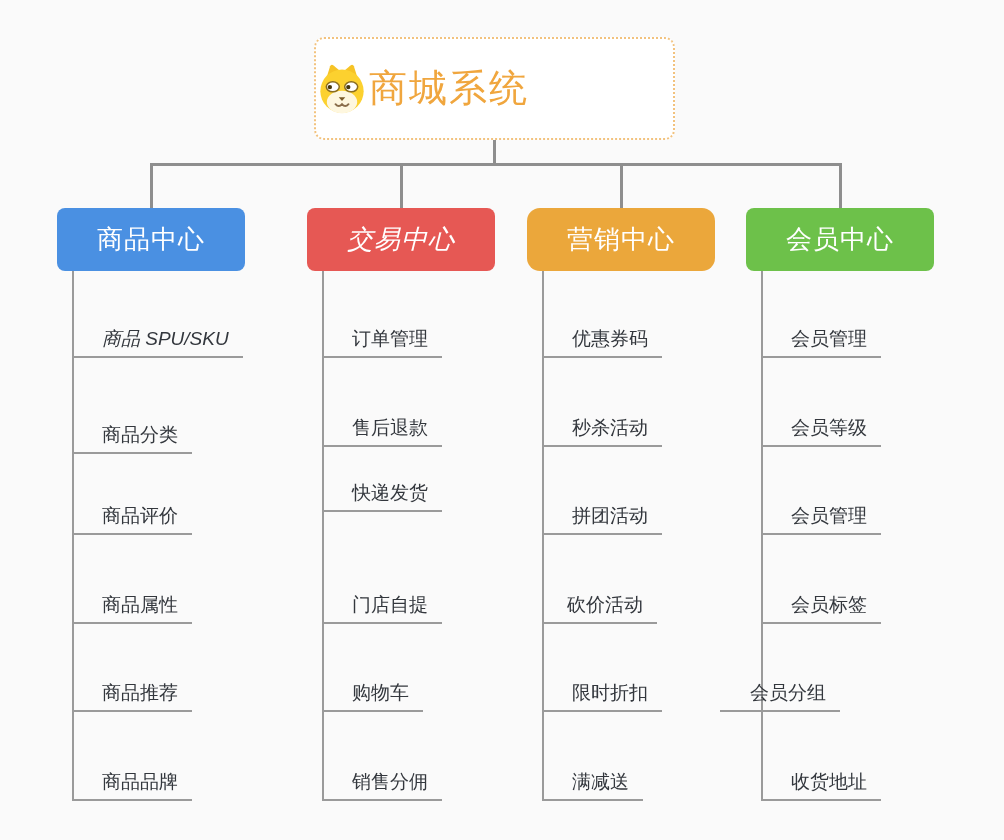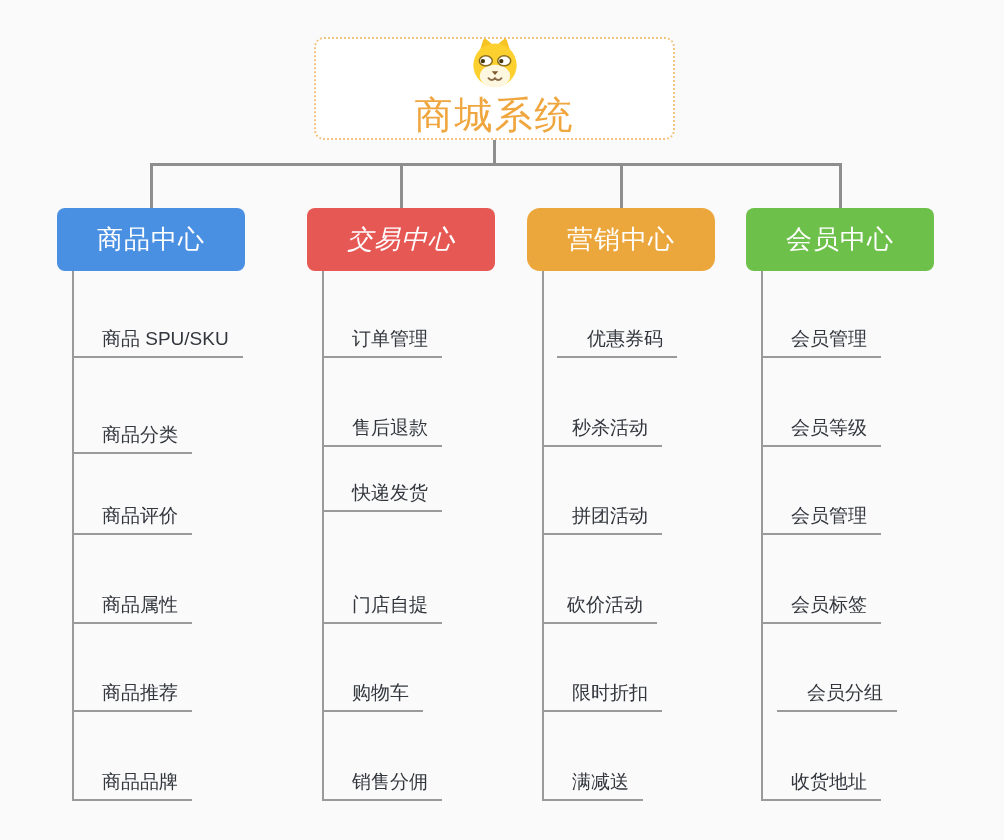--- a/index.html
+++ b/index.html
@@ -4,23 +4,22 @@
 <style>
   html,body{margin:0;padding:0;background:#FAFAFA;}
   .canvas{
     position:relative;width:1004px;height:840px;background:#FAFAFA;
     font-family:"Liberation Sans","DejaVu Sans",sans-serif;overflow:hidden;
   }
   .line{position:absolute;background:#8E8E8E;}
   .root-node{
     position:absolute;left:314px;top:37px;width:361px;height:103px;
     background:#FFFFFF;border:2px dotted #F2C27E;border-radius:10px;
-    display:flex;align-items:center;justify-content:center;gap:1px;
+    display:flex;align-items:center;justify-content:flex-start;gap:1px;
     box-sizing:border-box;
-    flex-direction:column;
   }
   .dog{width:52px;height:52px;display:inline-flex;}
   .root-title{font-size:38px;color:#F0A63E;letter-spacing:2px;white-space:nowrap;}
   .branch-box{
     position:absolute;top:208px;width:188px;height:63px;border-radius:8px;
     display:flex;align-items:center;justify-content:center;
     color:#FFFFFF;font-size:26px;letter-spacing:1px;white-space:nowrap;
     cursor:default;
   }
   .drop{position:absolute;top:163px;width:3px;height:45px;background:#8E8E8E;}
@@ -58,21 +57,21 @@
 
   <div class="line root-vert"></div>
   <div class="line horiz"></div>
 
   <div id="branches">
       <div class="drop" style="left: 149.5px;"></div>
       <div class="branch-box" style="left: 57px; background: rgb(74, 144, 226); justify-content: center;">
         <span>商品中心</span>
       </div>
       <div class="trunk" style="left: 72px;"></div>
-      <div class="child" style="left: 72px; top: 322px;">商品 SPU/SKU</div>
+      <div class="child" style="left: 72px; top: 322px; font-style: italic;">商品 SPU/SKU</div>
       <div class="child" style="left: 72px; top: 411px; margin-top: 7px;">商品分类</div>
       <div class="child" style="left: 72px; top: 499px;">商品评价</div>
       <div class="child" style="left: 72px; top: 588px;">商品属性</div>
       <div class="child" style="left: 72px; top: 676px;">商品推荐</div>
       <div class="child" style="left: 72px; top: 765px;">商品品牌</div>
       <div class="drop" style="left: 399.5px;"></div>
       <div class="branch-box" style="left: 307px; background: rgb(230, 88, 84); font-style: italic;">
         <span>交易中心</span>
       </div>
       <div class="trunk" style="left: 322px;"></div>
@@ -80,31 +79,31 @@
       <div class="child" style="left: 322px; top: 411px;">售后退款</div>
       <div class="child" style="left: 322px; top: 476px;">快递发货</div>
       <div class="child" style="left: 322px; top: 588px;">门店自提</div>
       <div class="child" style="left: 322px; top: 676px;">购物车</div>
       <div class="child" style="left: 322px; top: 765px;">销售分佣</div>
       <div class="drop" style="left: 619.5px;"></div>
       <div class="branch-box" style="left: 527px; background: rgb(235, 167, 59); border-radius: 13px;">
         <span>营销中心</span>
       </div>
       <div class="trunk" style="left: 542px;"></div>
-      <div class="child" style="left: 542px; top: 322px; margin-left: 15px;">优惠券码</div>
+      <div class="child" style="left: 542px; top: 322px;">优惠券码</div>
       <div class="child" style="left: 542px; top: 411px;">秒杀活动</div>
       <div class="child" style="left: 542px; top: 499px;">拼团活动</div>
       <div class="child" style="left: 542px; top: 588px; padding-left: 25px;">砍价活动</div>
       <div class="child" style="left: 542px; top: 676px;">限时折扣</div>
       <div class="child" style="left: 542px; top: 765px;">满减送</div>
       <div class="drop" style="left: 838.5px;"></div>
       <div class="branch-box" style="left: 746px; background: rgb(109, 193, 74);">
         <span>会员中心</span>
       </div>
       <div class="trunk" style="left: 761px;"></div>
       <div class="child" style="left: 761px; top: 322px;">会员管理</div>
       <div class="child" style="left: 761px; top: 411px;">会员等级</div>
       <div class="child" style="left: 761px; top: 499px;">会员管理</div>
       <div class="child" style="left: 761px; top: 588px;">会员标签</div>
-      <div class="child" style="left: 777px; top: 676px;">会员分组</div>
+      <div class="child" style="left: 720px; top: 676px;">会员分组</div>
       <div class="child" style="left: 761px; top: 765px;">收货地址</div>
     </div>
 </div>
 
 </body></html>

